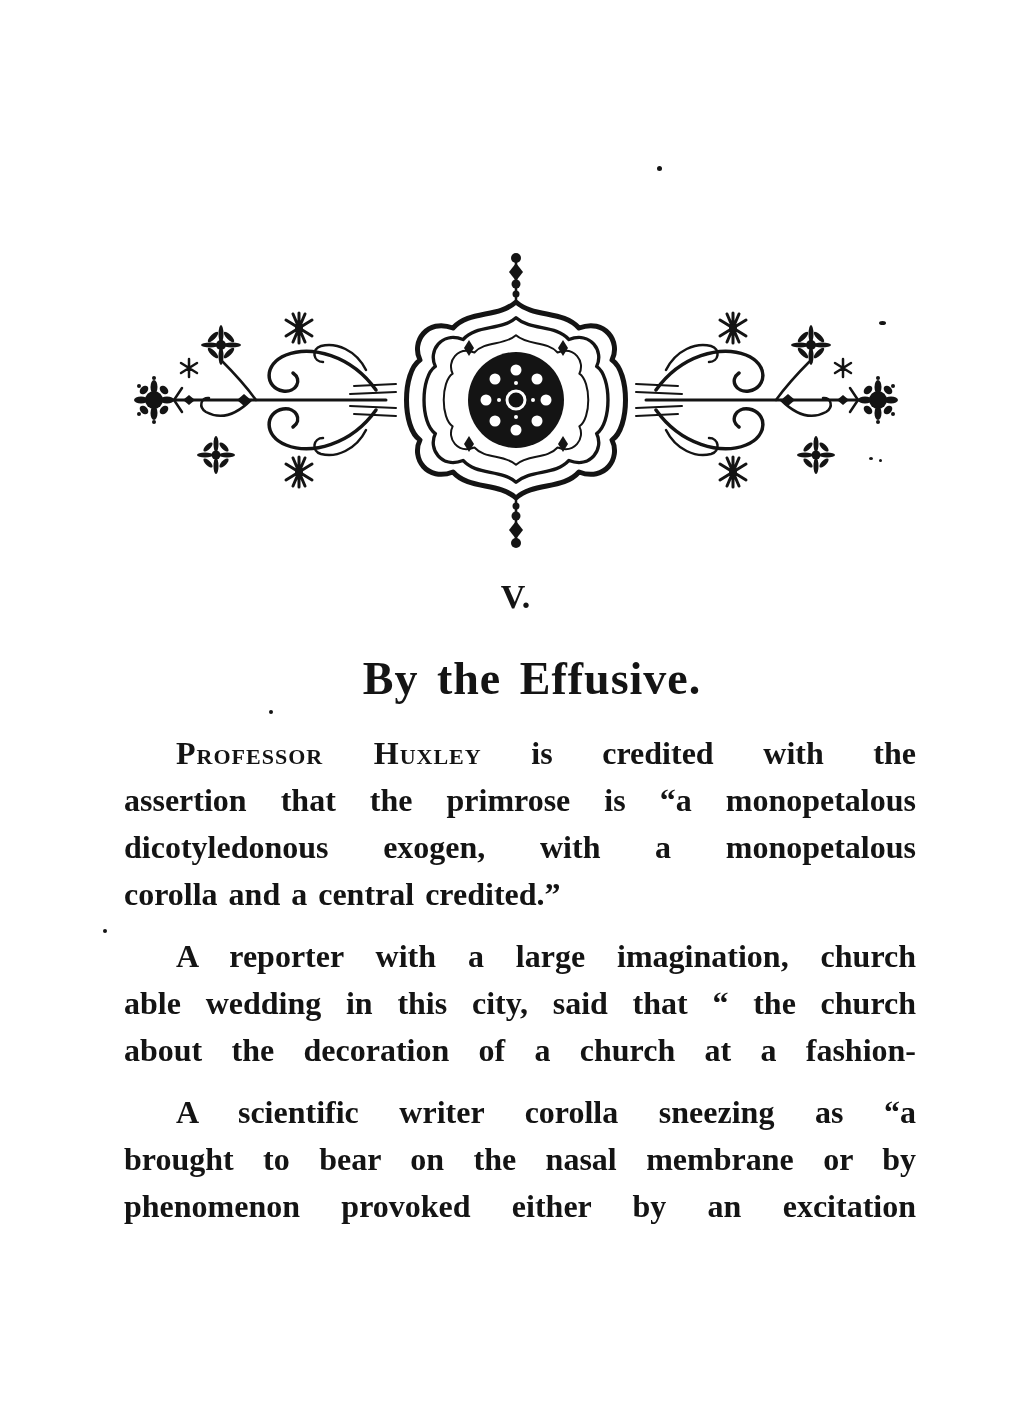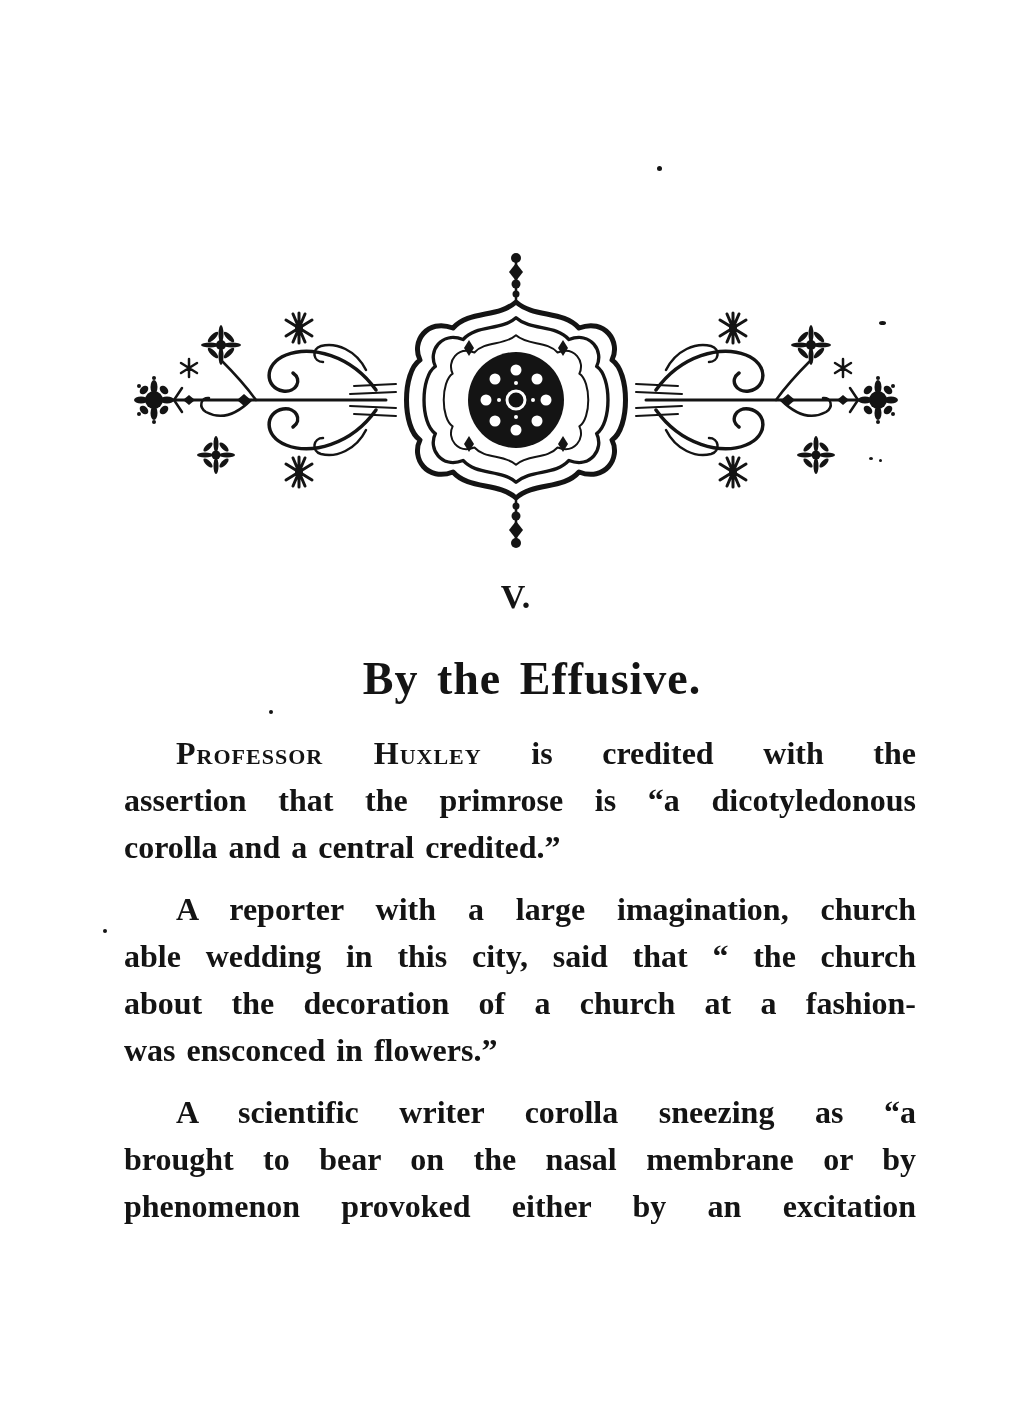--- a/index.html
+++ b/index.html
@@ -166,29 +166,29 @@
   </svg>
 
   <div class="chapter-number">V.</div>
 
   <div class="page-title">By the Effusive.</div>
 
   <div class="text-block">
 
     <div class="paragraph">
       <span class="line just indent"><span class="sc">Professor Huxley</span><span> is credited with the</span></span>
-      <span class="line just">assertion that the primrose is “a dicotyledonous</span>
+      <span class="line just">assertion that the primrose is “a monopetalous</span>
+      <span class="line just">dicotyledonous exogen, with a monopetalous</span>
       <span class="line">corolla and a central credited.”</span>
     </div>
 
     <div class="paragraph">
       <span class="line just indent">A reporter with a large imagination, church</span>
       <span class="line just">able wedding in this city, said that “ the church</span>
       <span class="line just">about the decoration of a church at a fashion-</span>
-      <span class="line">was ensconced in flowers.”</span>
     </div>
 
     <div class="paragraph">
       <span class="line just indent">A scientific writer corolla sneezing as “a</span>
       <span class="line just">brought to bear on the nasal membrane or by</span>
       <span class="line just">phenomenon provoked either by an excitation</span>
     </div>
 
   </div>
 

